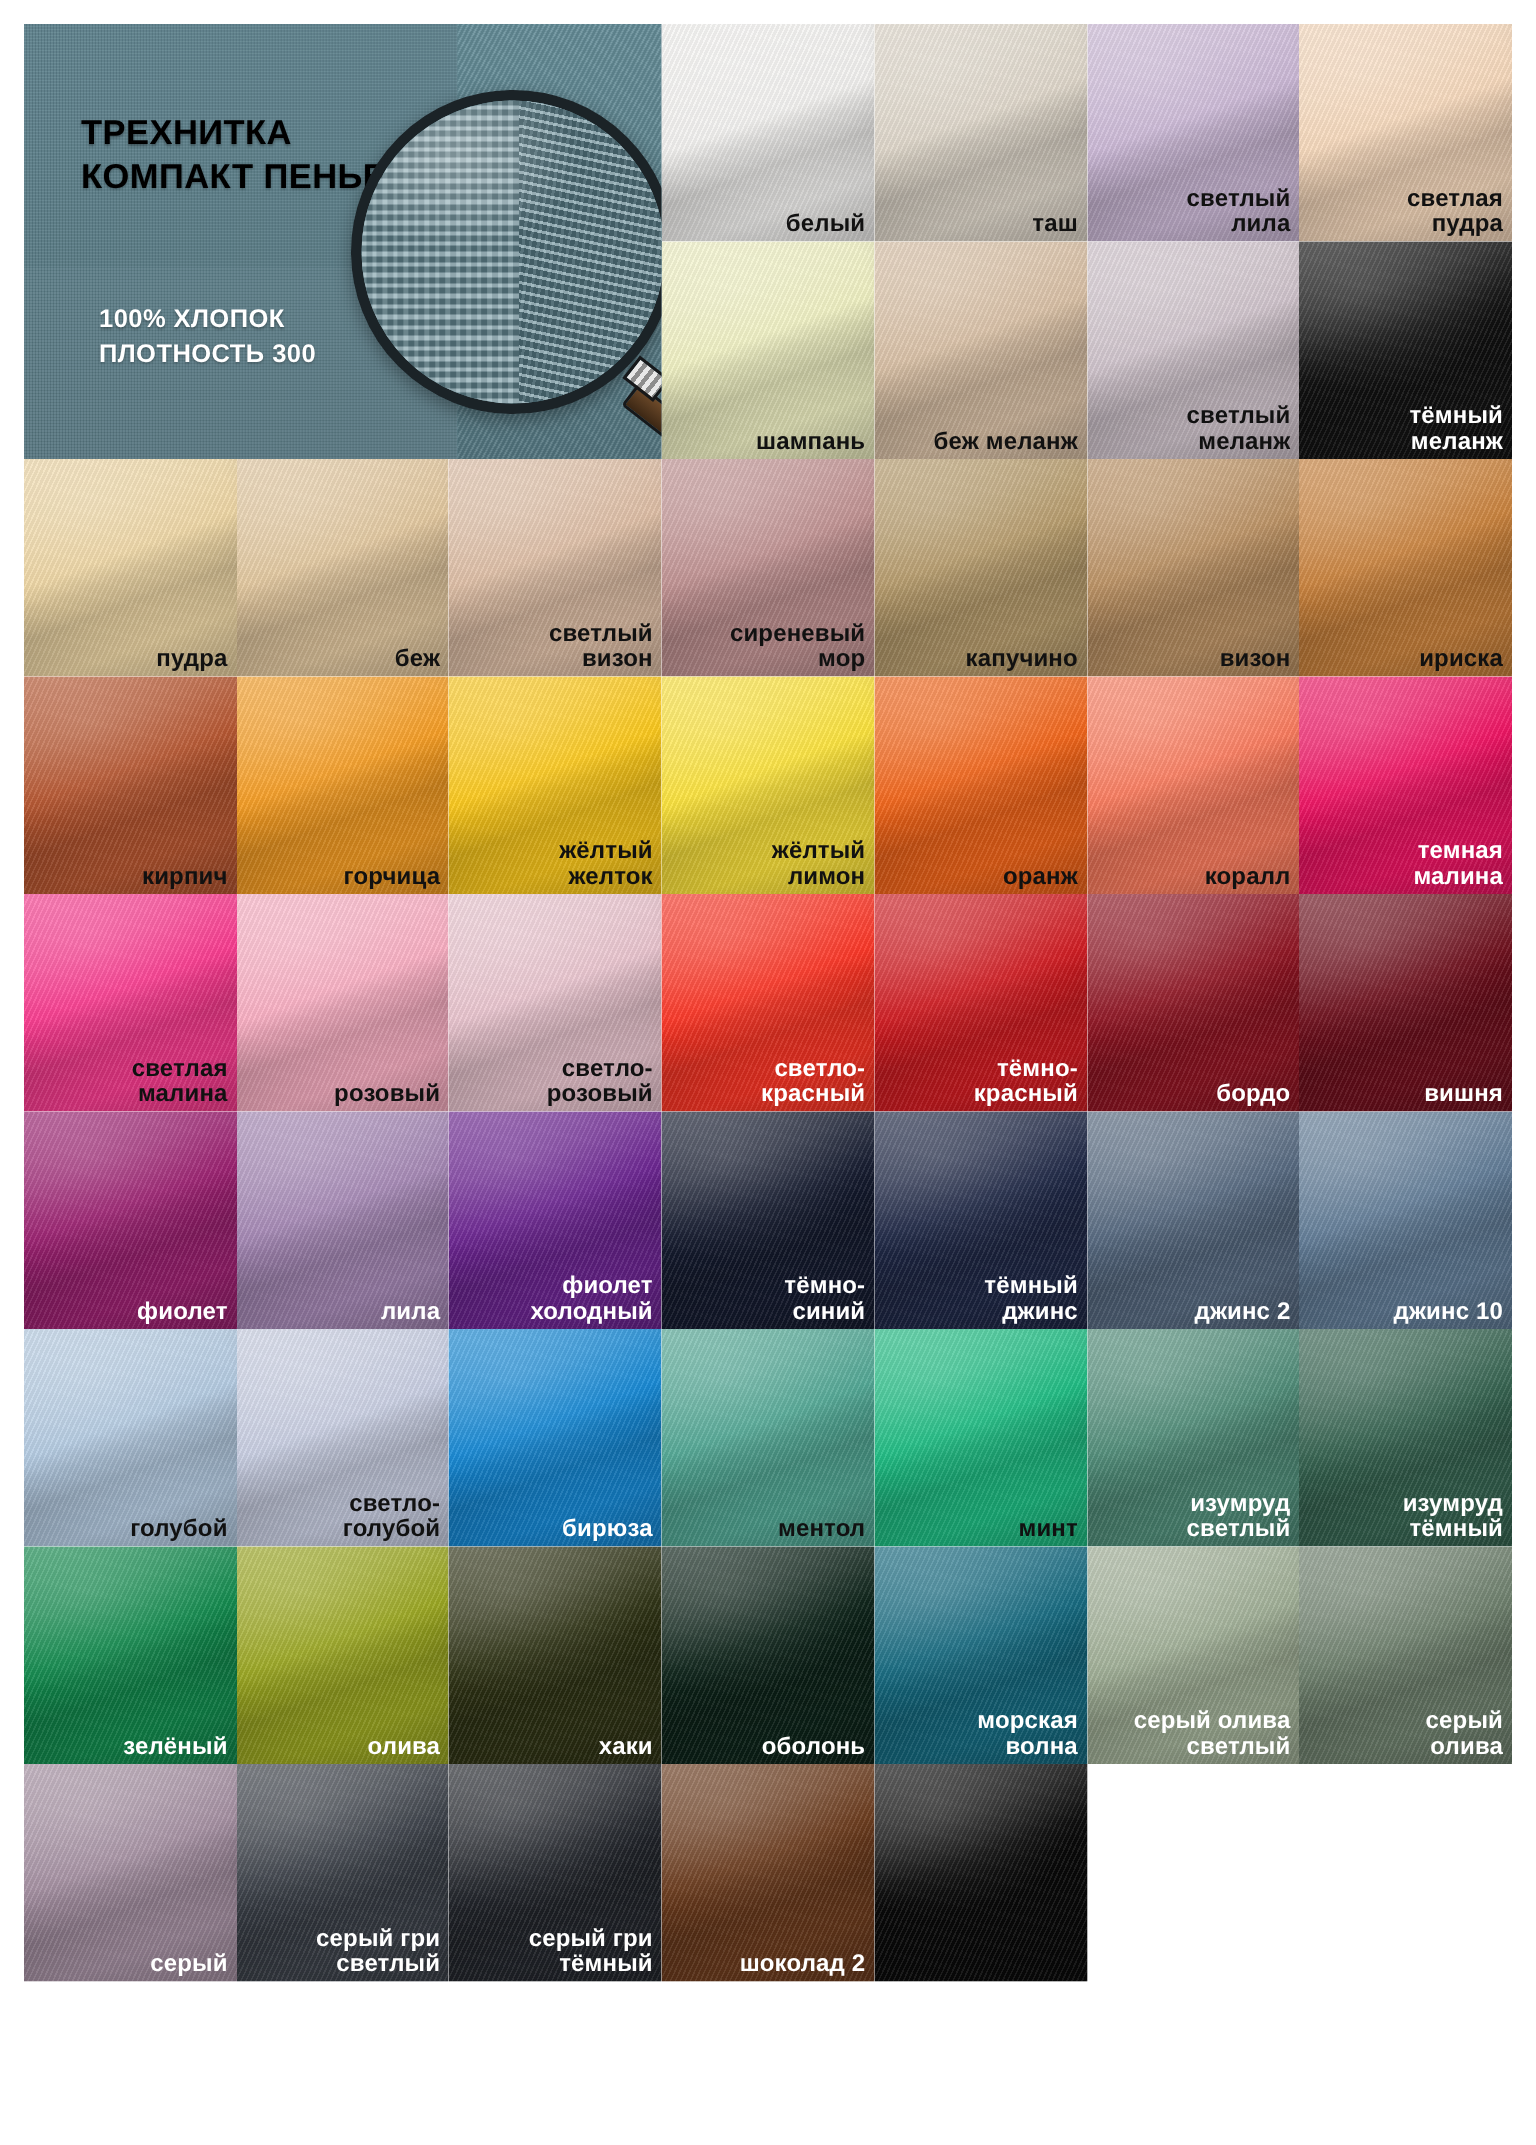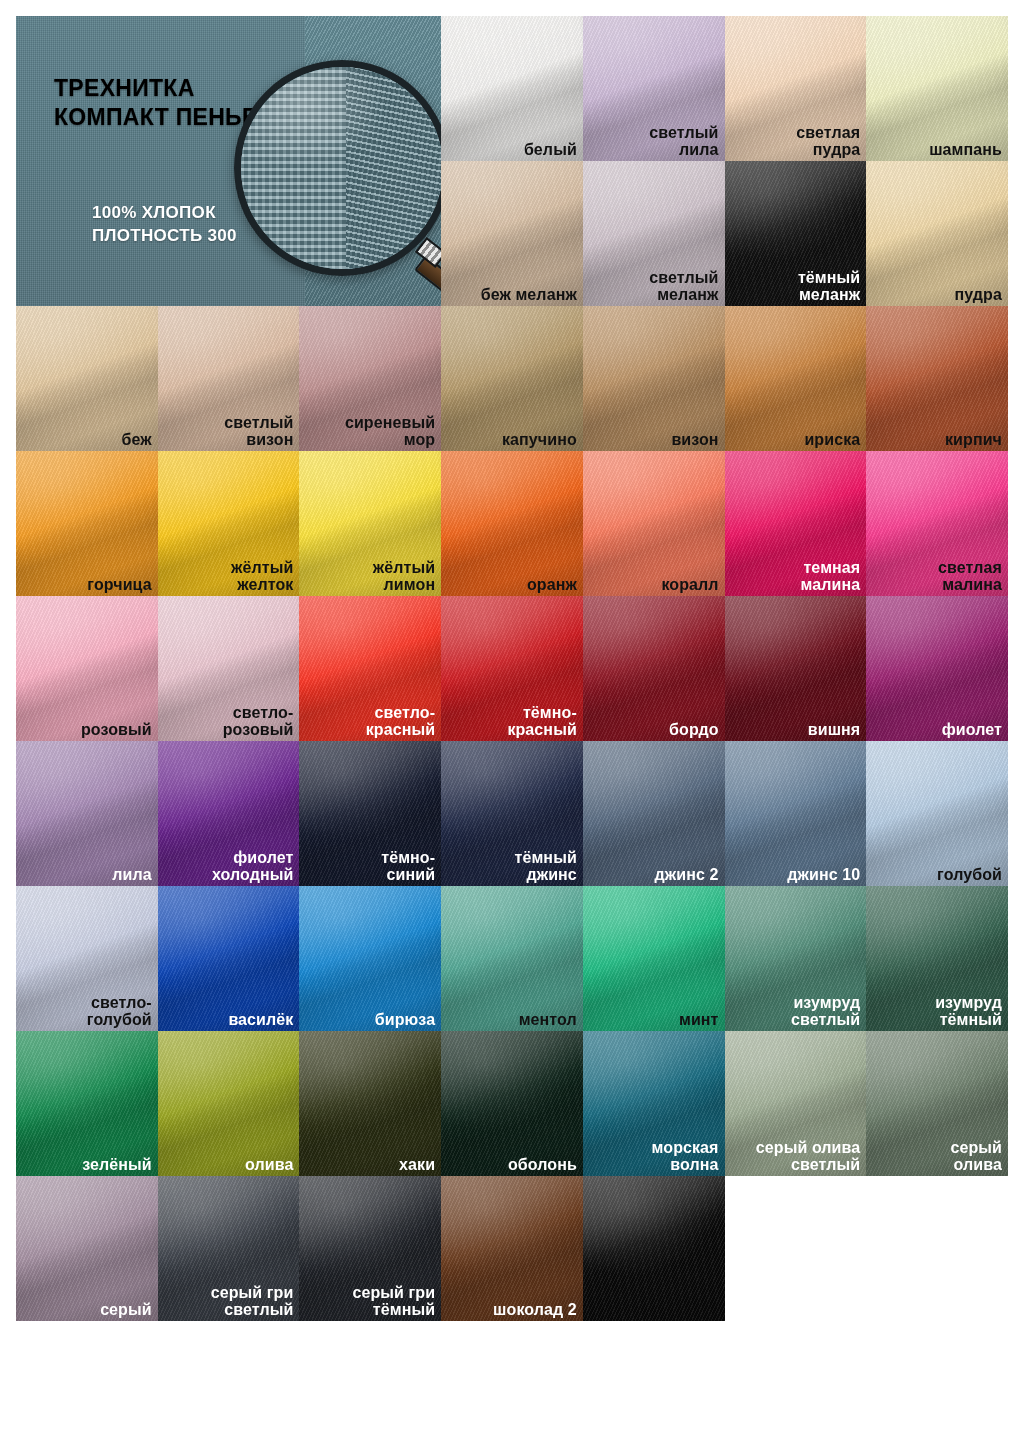--- a/index.html
+++ b/index.html
@@ -110,21 +110,20 @@
     line-height: 1.28; white-space: pre-line;
     text-shadow: 0 1px 2px rgba(0,0,0,.32);
     letter-spacing: .3px;
   }
   .hero .hsub {
     position: absolute; left: 50px; top: 186px;
     color: #ffffff; font-size: 17px; font-weight: 700;
     line-height: 1.35; white-space: pre-line;
     text-shadow: 0 1px 2px rgba(0,0,0,.32);
     letter-spacing: .3px;
-    margin-left: 26px;
   }
   
   .mag { position: absolute; left: 218px; top: 44px; width: 216px; height: 216px; z-index: 3; }
   .mag .glass {
     position: absolute; inset: 0;
     border-radius: 50%;
     border: 7px solid #1b2327;
     overflow: hidden;
     box-shadow: 0 4px 12px rgba(0,0,0,.35);
   }
@@ -203,20 +202,29 @@
         <div class="fabric">
           <div class="base" style="background: rgb(242, 241, 239);"></div>
           <div class="roll"></div>
           <div class="rib"></div>
           <div class="vign"></div>
         </div>
         <div class="label lab-dark">белый</div>
       </div>
       <div class="cell">
         <div class="fabric">
+          <div class="base" style="background: rgb(222, 214, 201);"></div>
+          <div class="roll"></div>
+          <div class="rib"></div>
+          <div class="vign"></div>
+        </div>
+        <div class="label lab-dark">таш</div>
+      </div>
+      <div class="cell">
+        <div class="fabric">
           <div class="base" style="background: rgb(203, 184, 214);"></div>
           <div class="roll"></div>
           <div class="rib"></div>
           <div class="vign"></div>
         </div>
         <div class="label lab-dark">светлый
 лила</div>
       </div>
       <div class="cell">
         <div class="fabric">
@@ -541,29 +549,20 @@
       </div>
       <div class="cell">
         <div class="fabric">
           <div class="base" style="background: rgb(200, 206, 226);"></div>
           <div class="roll"></div>
           <div class="rib"></div>
           <div class="vign"></div>
         </div>
         <div class="label lab-dark">светло-
 голубой</div>
-      </div>
-      <div class="cell">
-        <div class="fabric">
-          <div class="base" style="background: rgb(11, 69, 184);"></div>
-          <div class="roll"></div>
-          <div class="rib"></div>
-          <div class="vign"></div>
-        </div>
-        <div class="label lab-light">василёк</div>
       </div>
       <div class="cell">
         <div class="fabric">
           <div class="base" style="background: rgb(21, 136, 212);"></div>
           <div class="roll"></div>
           <div class="rib"></div>
           <div class="vign"></div>
         </div>
         <div class="label lab-light">бирюза</div>
       </div>

